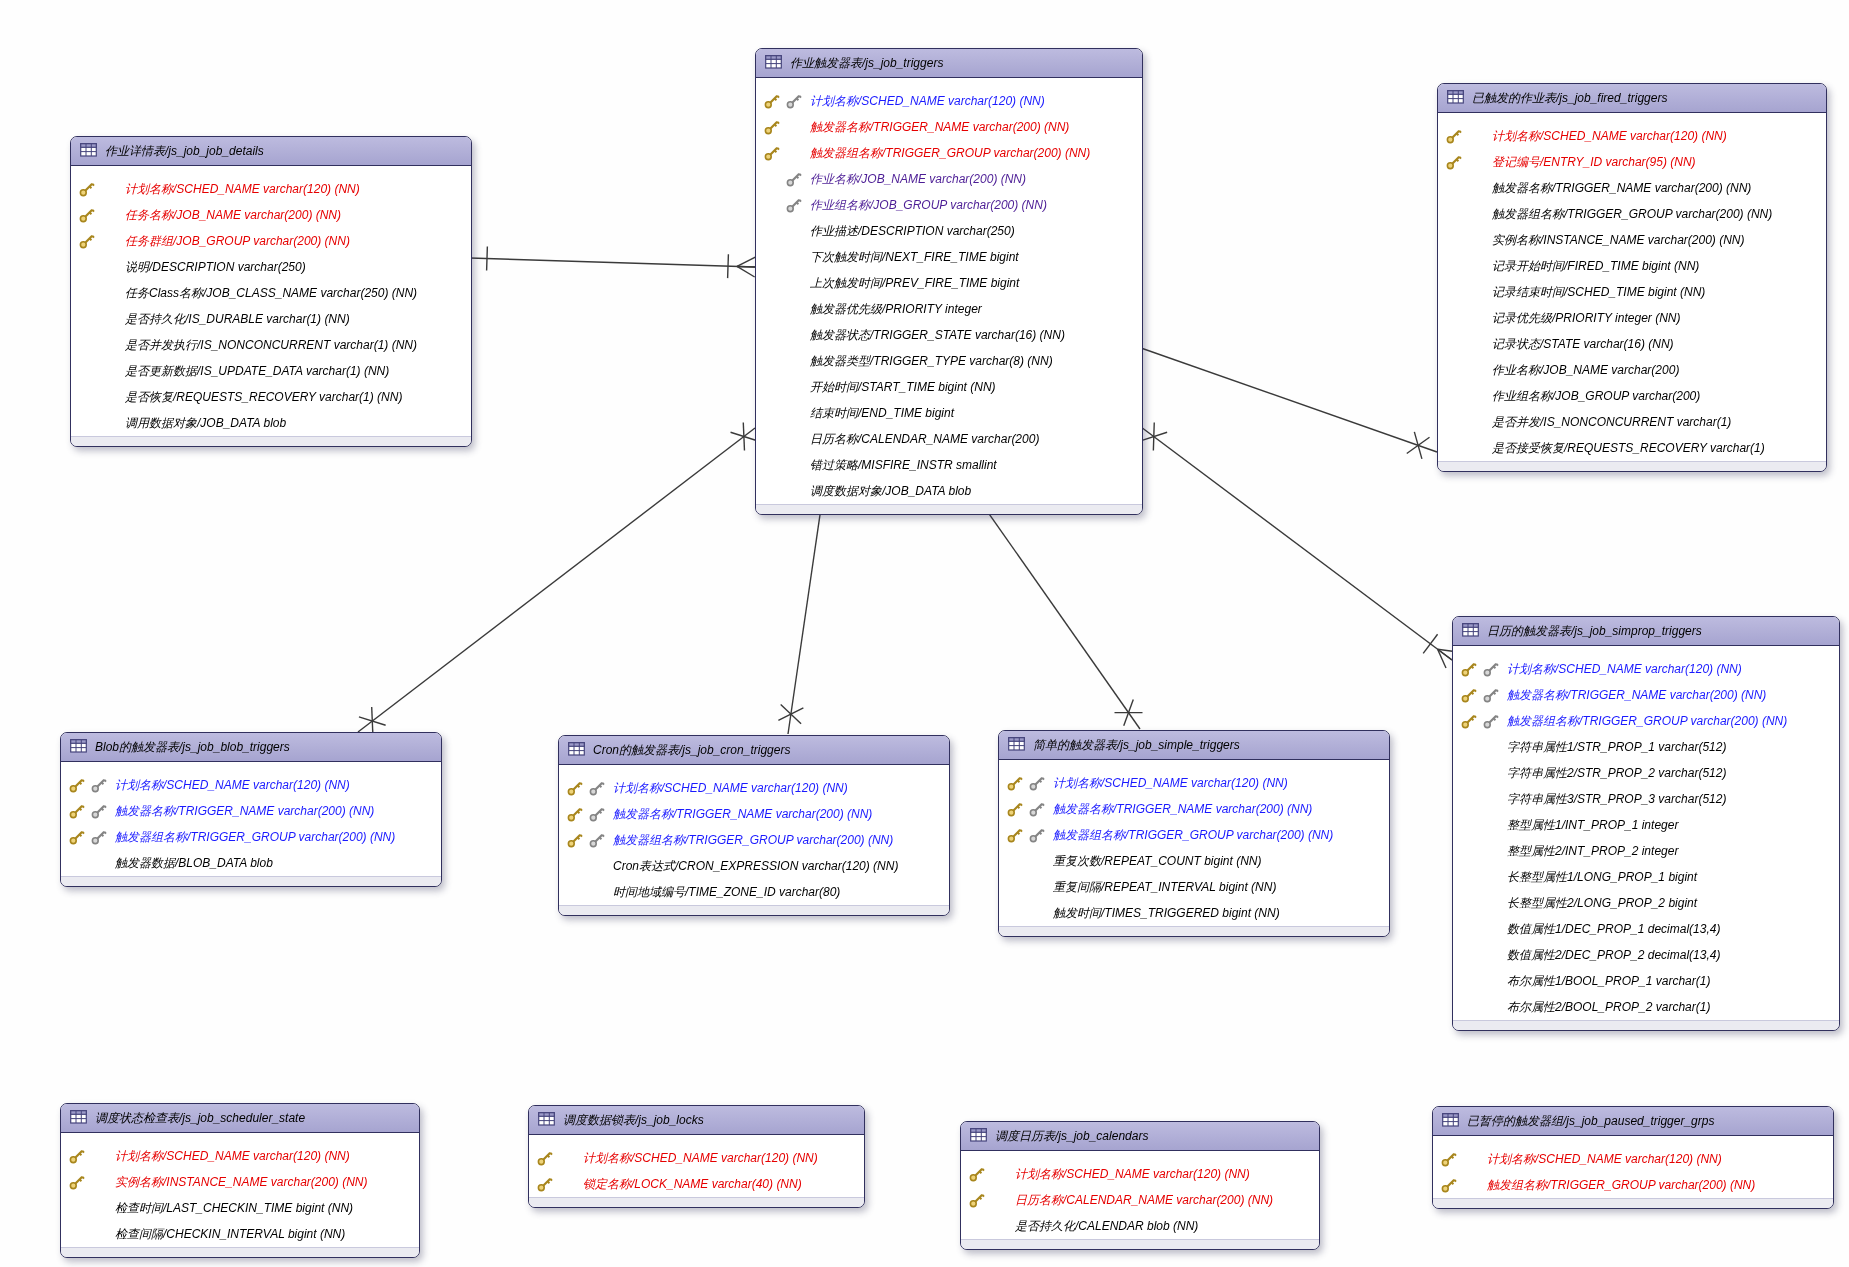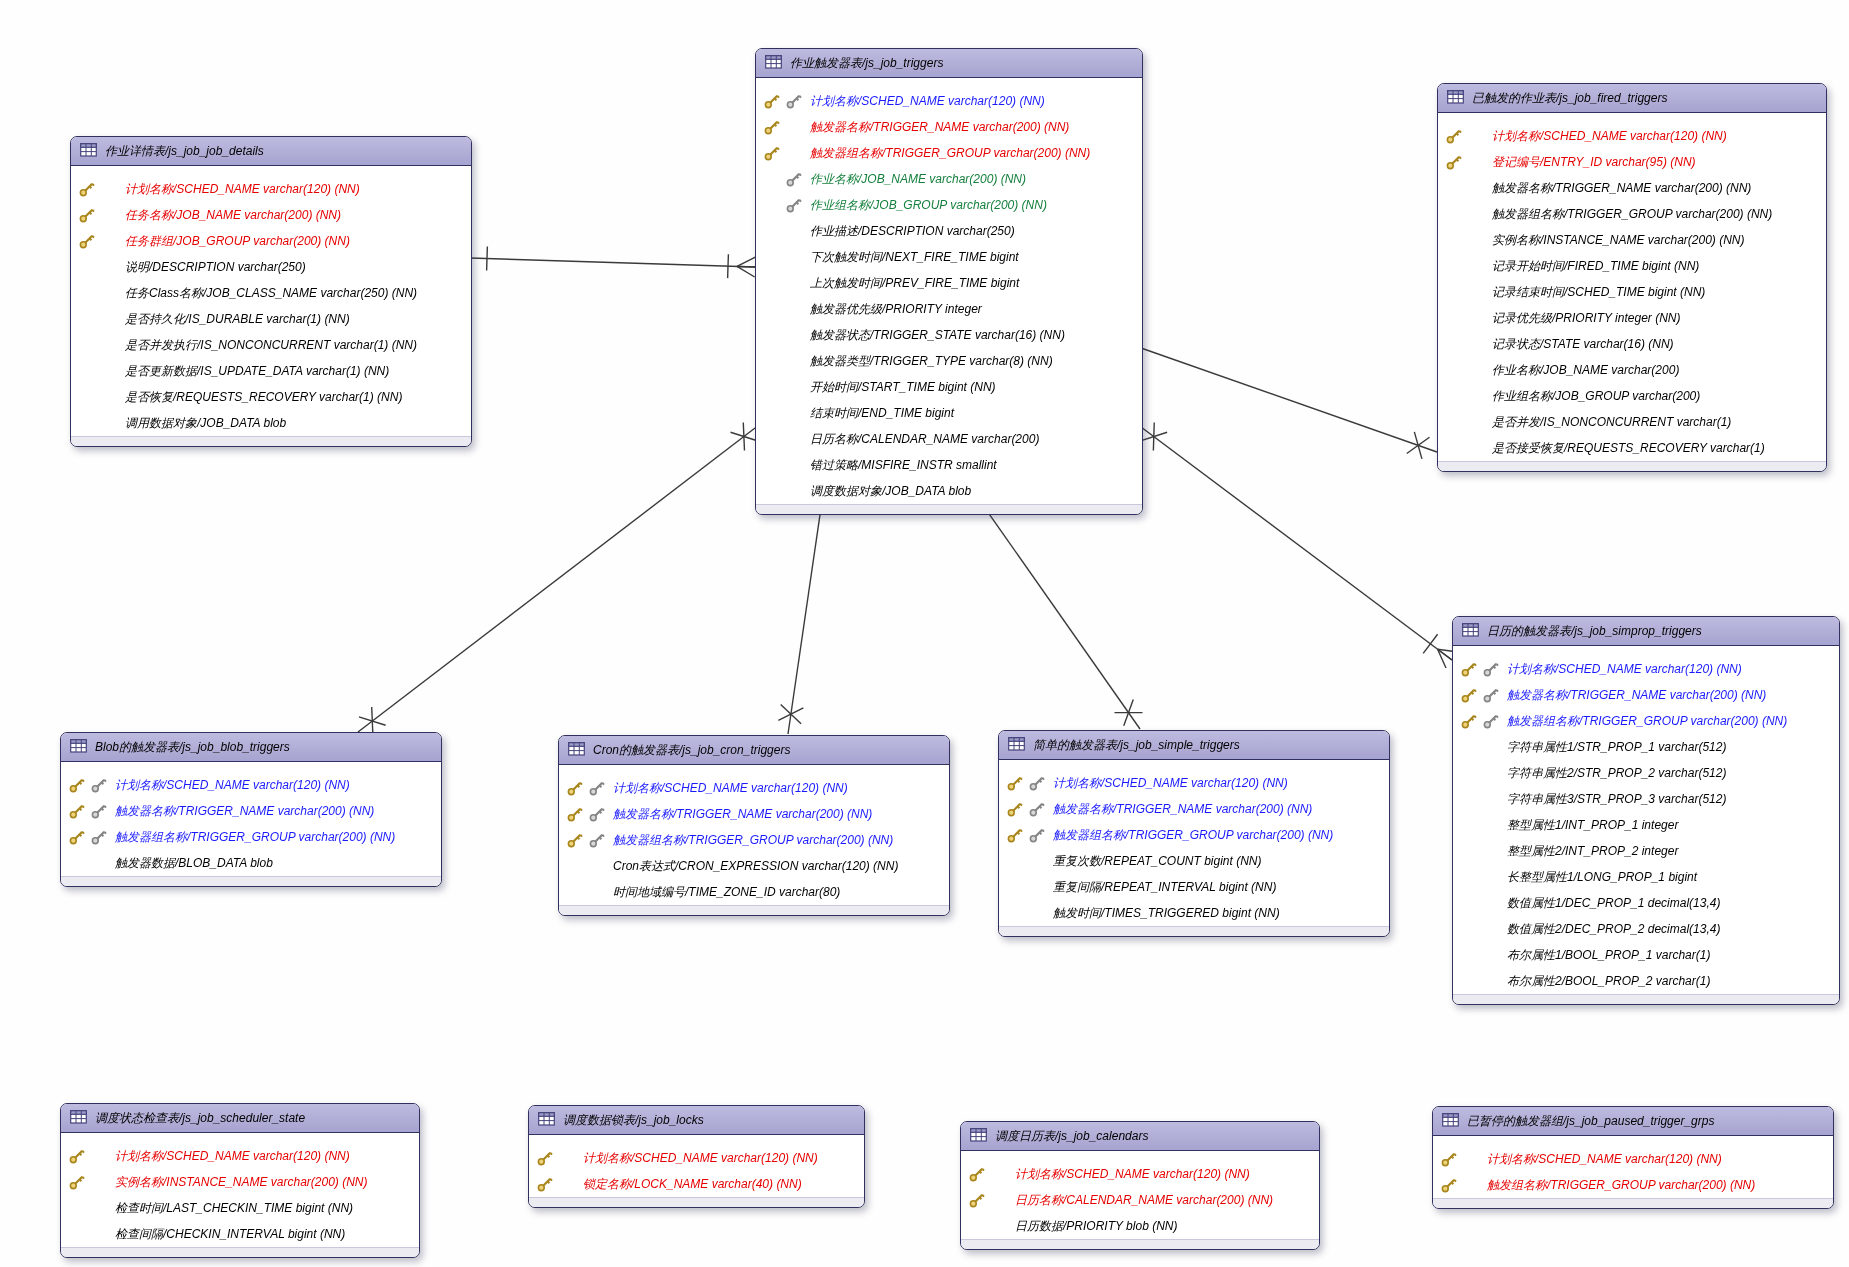--- a/index.html
+++ b/index.html
@@ -27,21 +27,21 @@
     color:#000;
     white-space:nowrap;
   }
   .t-rows{padding-top:10px;}
   .t-row{height:26px;display:flex;align-items:center;padding-left:8px;white-space:nowrap;}
   .slot{width:22px;flex:0 0 22px;display:flex;align-items:center;}
   .col-text{padding-left:2px;}
   .t-footer{height:9px;background:#ebebf1;border-top:1px solid #c9c9dd;}
   .c-red{color:#e60000;}
   .c-blue{color:#1a1aff;}
-  .c-green{color:#15803d;}
+  .c-green{color:#4c1d95;}
   .c-black{color:#000000;}
   .key-svg{display:block;}
 </style>
 </head>
 <body>
 
 <div class="canvas" id="diagram">
   <svg id="wires" width="1849" height="1267">
       <line x1="470" y1="258" x2="755" y2="267" class="wire"></line>
       <line x1="486.6127713193764" y1="270.5305957196817" x2="487.37028844096926" y2="246.54255353590824" class="wire"></line>
@@ -729,20 +729,25 @@
           <span class="col-text c-black">整型属性2/INT_PROP_2 integer</span>
         </div>
         <div class="t-row">
           <span class="slot"></span>
           <span class="slot"></span>
           <span class="col-text c-black">长整型属性1/LONG_PROP_1 bigint</span>
         </div>
         <div class="t-row">
           <span class="slot"></span>
           <span class="slot"></span>
+          <span class="col-text c-black">长整型属性2/LONG_PROP_2 bigint</span>
+        </div>
+        <div class="t-row">
+          <span class="slot"></span>
+          <span class="slot"></span>
           <span class="col-text c-black">数值属性1/DEC_PROP_1 decimal(13,4)</span>
         </div>
         <div class="t-row">
           <span class="slot"></span>
           <span class="slot"></span>
           <span class="col-text c-black">数值属性2/DEC_PROP_2 decimal(13,4)</span>
         </div>
         <div class="t-row">
           <span class="slot"></span>
           <span class="slot"></span>
@@ -876,21 +881,21 @@
               <line x1="10.6" y1="5.4" x2="12.4" y2="7.2" stroke="#a8861d" stroke-width="2"></line>
               <circle cx="4.3" cy="11.7" r="2.9" fill="#eed37a" stroke="#a8861d" stroke-width="1.6"></circle>
             </svg>
           </span>
           <span class="slot"></span>
           <span class="col-text c-red">日历名称/CALENDAR_NAME varchar(200) (NN)</span>
         </div>
         <div class="t-row">
           <span class="slot"></span>
           <span class="slot"></span>
-          <span class="col-text c-black">日历数据/PRIORITY blob (NN)</span>
+          <span class="col-text c-black">是否持久化/CALENDAR blob (NN)</span>
         </div>
       </div>
       <div class="t-footer"></div>
     </div>
     <div class="table-node" style="left: 1432px; top: 1106px; width: 400px;">
       <div class="t-header">
         <span><svg width="17" height="14" viewBox="0 0 17 14">
             <rect x="0.7" y="0.7" width="15.6" height="12.3" fill="#ffffff" stroke="#45447c" stroke-width="1.2"></rect>
             <rect x="0.7" y="0.7" width="15.6" height="3.6" fill="#9c9ac8" stroke="#45447c" stroke-width="1.2"></rect>
             <line x1="6" y1="1" x2="6" y2="13" stroke="#45447c" stroke-width="1"></line>

